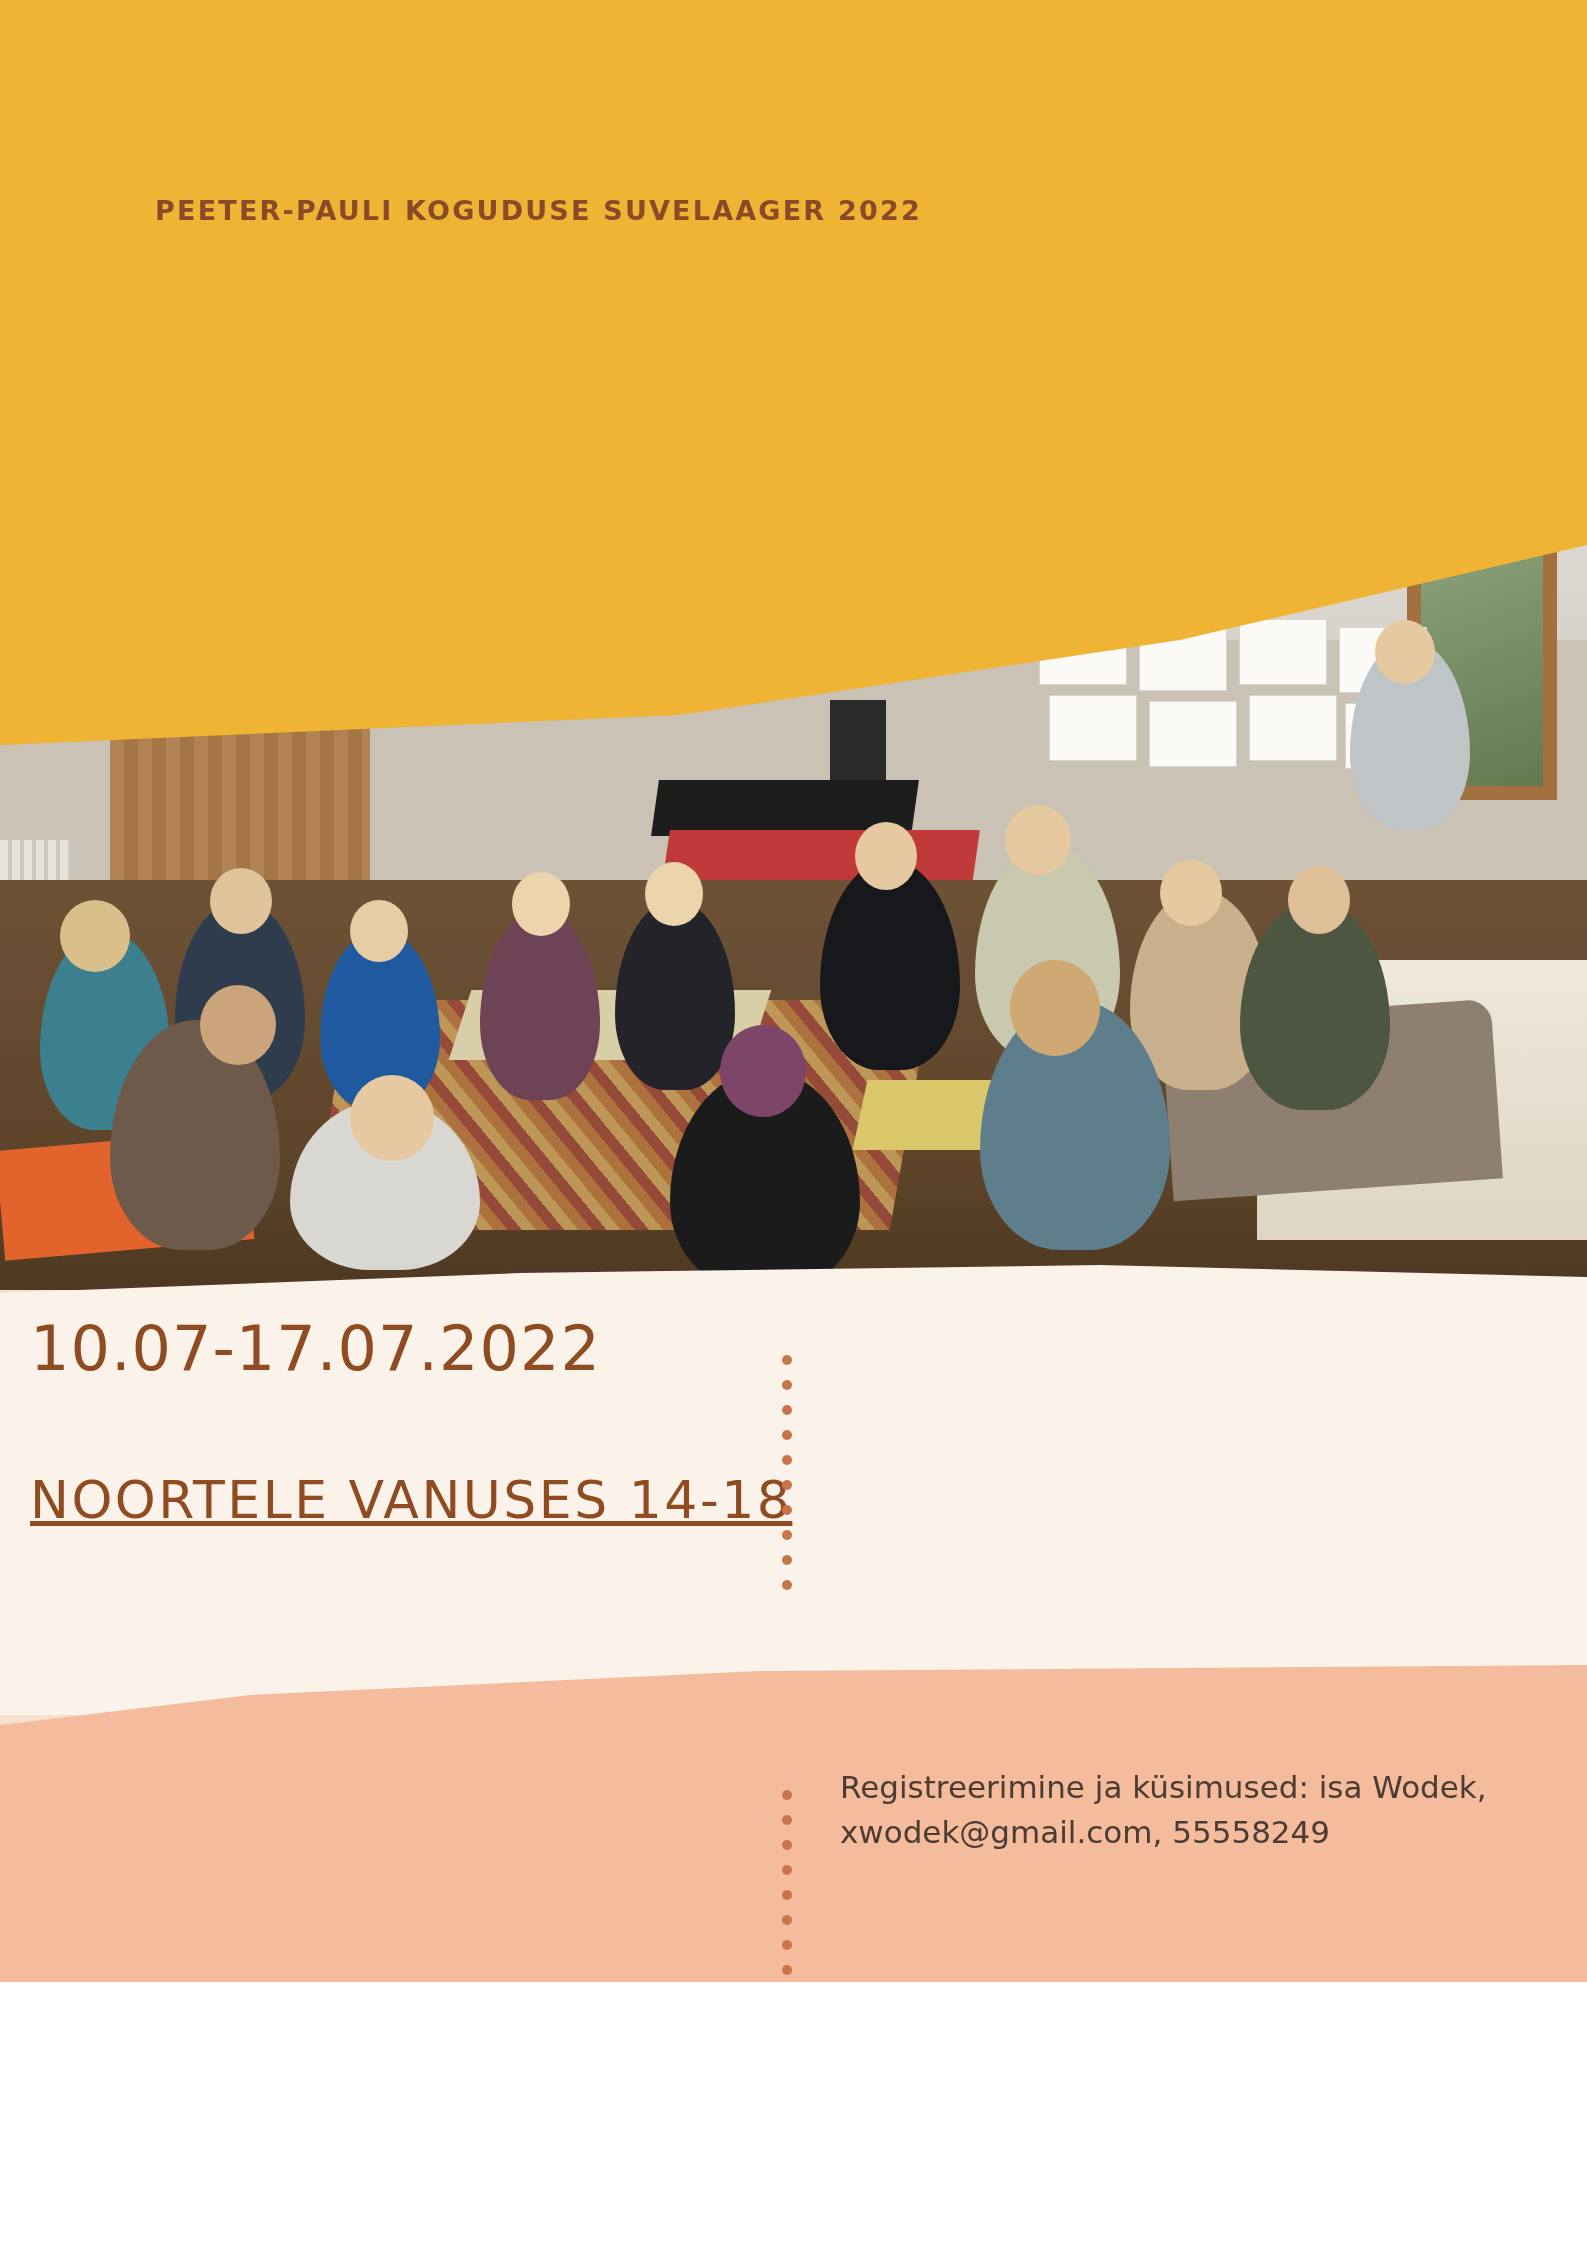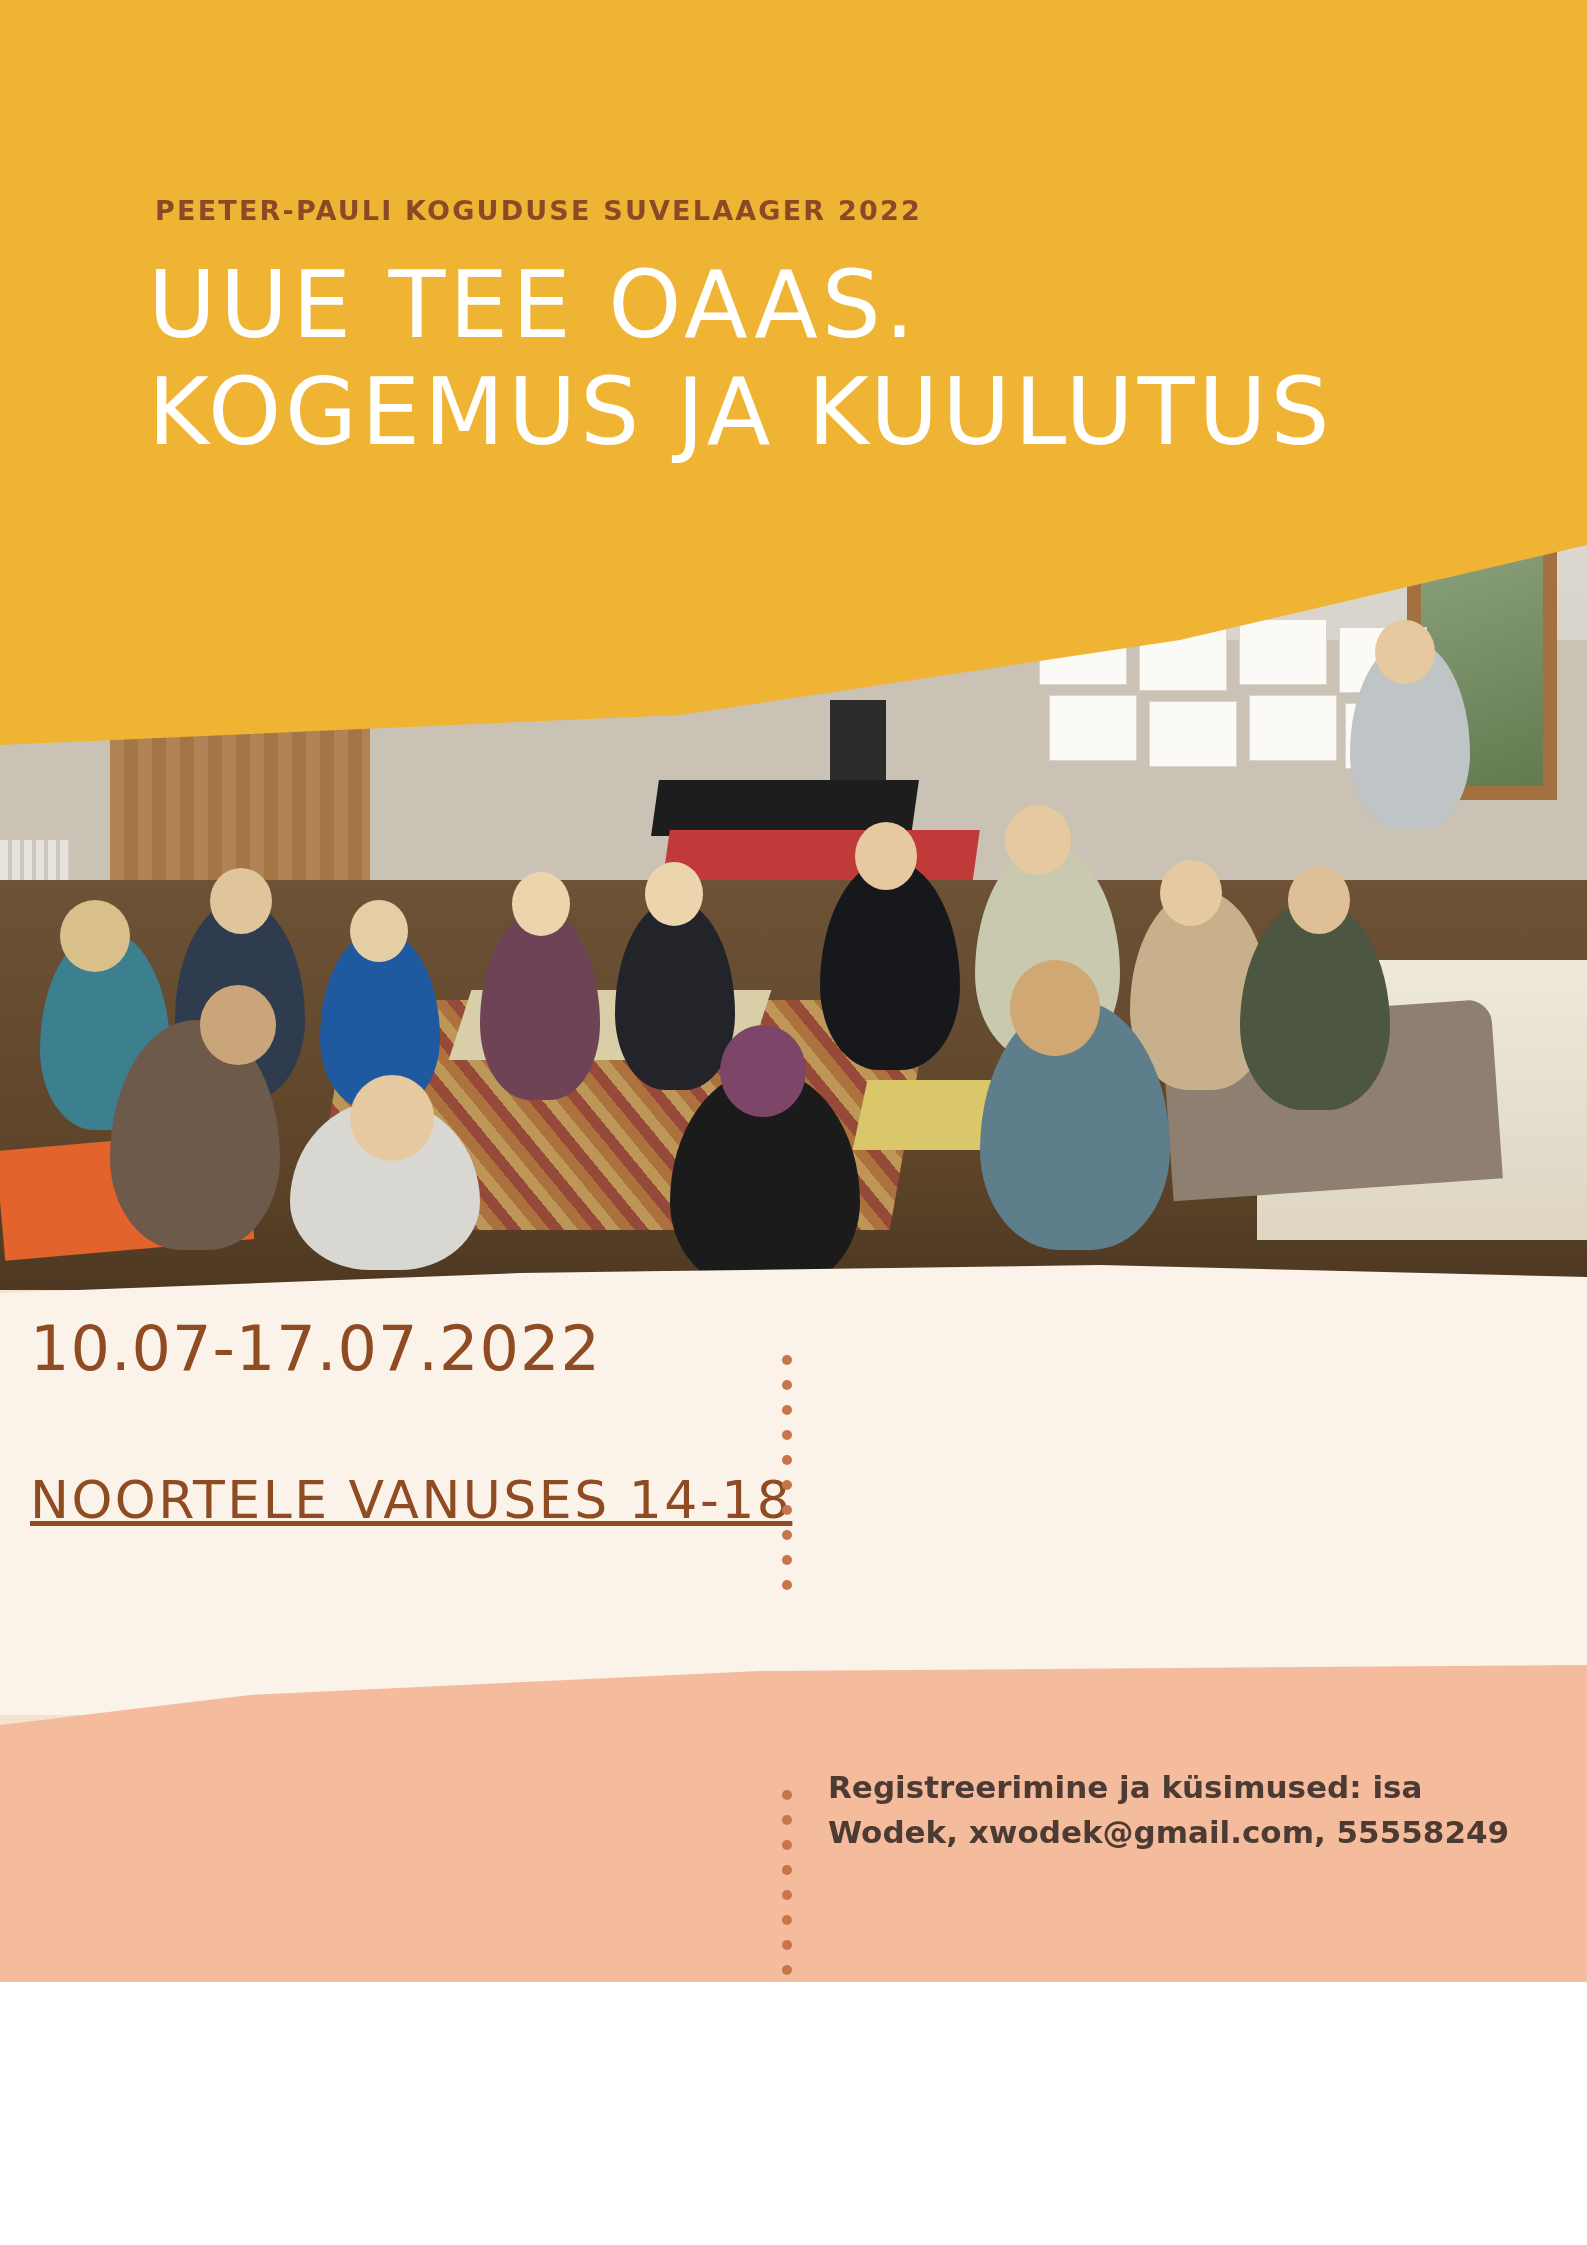--- a/index.html
+++ b/index.html
@@ -240,21 +240,21 @@
     margin-left: 41px;
   }
   .peach-text {
     position: absolute;
     left: 828px; top: 1765px;
     width: 730px;
     font-size: 31px;
     line-height: 1.45;
     color: #4b3b33;
   }
-  .peach-text p { margin: 0 0 40px 0; font-weight: bold; }
+  .peach-text p { margin: 0 0 40px 12px; }
 </style>
 </head>
 <body>
 
 <div class="poster">
 
   <div class="photo-band">
     <div class="photo-wall"></div>
     <div class="photo-woodpanel"></div>
     <div class="photo-rad"></div>
@@ -318,21 +318,20 @@
 
     <div class="person" style="left:670px;top:1070px;width:190px;height:220px;background:#1b1b1b;"></div>
     <div class="head" style="left:720px;top:1025px;width:86px;height:92px;background:#7d4668;"></div>
 
     <div class="person" style="left:980px;top:1000px;width:190px;height:250px;background:#5e7e8c;"></div>
     <div class="head" style="left:1010px;top:960px;width:90px;height:96px;background:#cfa873;"></div>
   </div>
 
   <div class="yellow-band"></div>
   <div class="kicker">PEETER-PAULI KOGUDUSE SUVELAAGER 2022</div>
-  <div class="headline">UUE TEE OAAS. KOGEMUS JA KUULUTUS</div>
 
   <div class="cream-band"></div>
   <div class="date-line">10.07-17.07.2022</div>
   <div class="audience">NOORTELE VANUSES 14-18</div>
   <div class="dots-1">
     <span></span>
       <span></span>
       <span></span>
       <span></span>
       <span></span>

